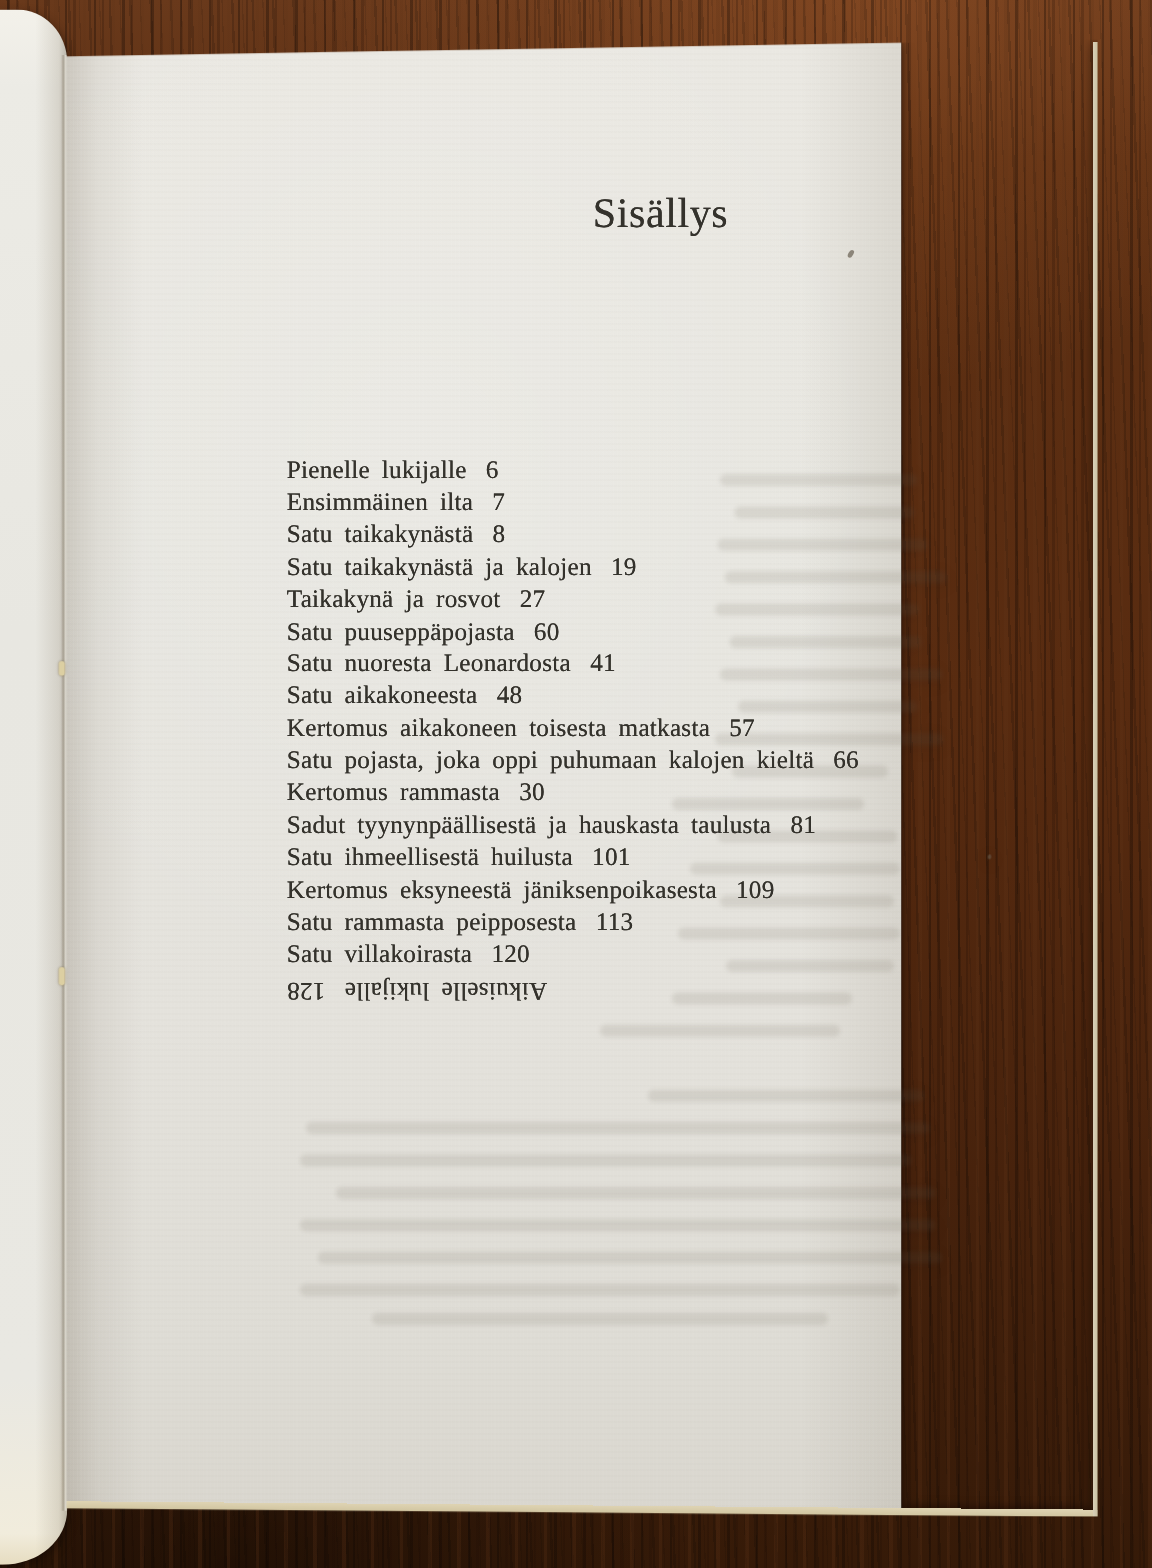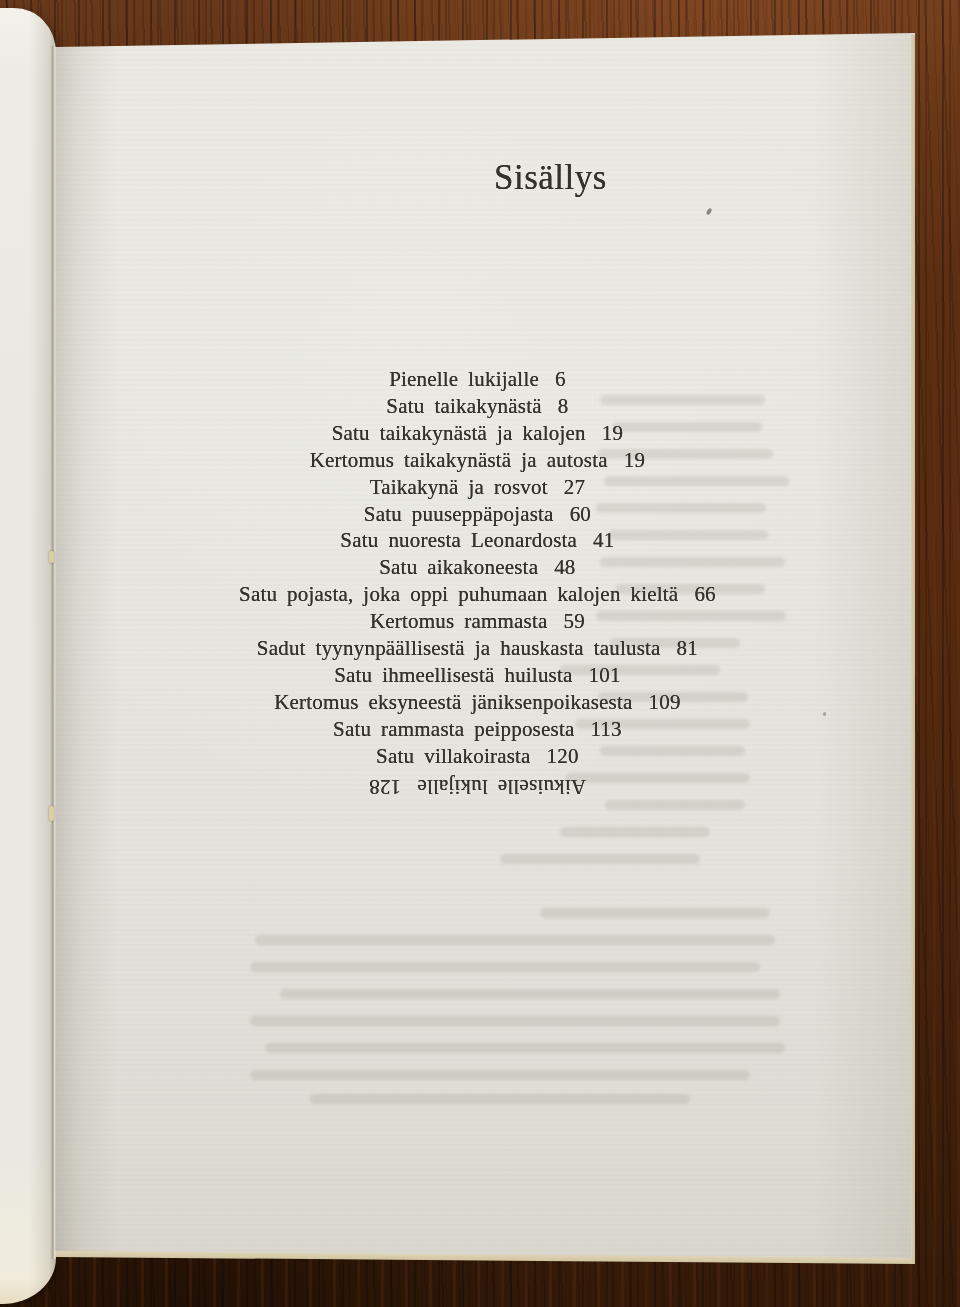--- a/index.html
+++ b/index.html
@@ -26,47 +26,46 @@
   .gutter{
     position:absolute; left:51px; top:46px; width:5px; height:1213px; z-index:3;
     background:linear-gradient(90deg, rgba(120,108,86,0) 0%, rgba(110,98,76,.38) 35%, rgba(252,250,242,.55) 72%, rgba(110,98,76,0) 100%);
   }
   .stitch{position:absolute; left:49px; width:5px; background:#dccfa2; border-radius:2px;
     box-shadow:0 0 2px rgba(100,80,40,.6); z-index:4;}
   .stitch-1{top:551px; height:12px;}
   .stitch-2{top:806px; height:15px;}
   
   .page-main{
-    position:absolute; left:55px; top:33px; width:860px; height:1233px; z-index:2;
+    position:absolute; left:55px; top:33px; width:696px; height:1233px; z-index:2;
     clip-path:polygon(0 14px, 860px 0, 860px 1231px, 0 1224px);
     background:
       radial-gradient(90% 60% at 42% 28%, rgba(255,255,255,.14), rgba(0,0,0,0) 65%),
       linear-gradient(90deg, rgba(86,72,52,.20) 0, rgba(86,72,52,.08) 26px, rgba(86,72,52,0) 64px),
       linear-gradient(90deg, rgba(0,0,0,0) 88%, rgba(96,84,62,.10) 99%),
       linear-gradient(180deg, #eae8e2 0%, var(--paper,#e7e6e0) 34%, #e4e2dc 66%, #dedcd5 88%, #d9d6ce 100%);
     filter:drop-shadow(0 3px 5px rgba(12,6,2,.55)) drop-shadow(0 -2px 3px rgba(12,6,2,.3));
-    text-align:center;
   }
   .page-shade{position:absolute; inset:0; pointer-events:none;
     background:
       repeating-linear-gradient(90deg, rgba(255,255,255,.03) 0 1px, rgba(0,0,0,0) 1px 3px),
       repeating-linear-gradient(0deg, rgba(118,110,92,.02) 0 2px, rgba(0,0,0,0) 2px 5px);}
   .edge-bottom{position:absolute; left:-3px; top:1218px; width:868px; height:7px;
     background:linear-gradient(180deg, var(--page-edge,#ded3b3), #cfc39e);
     transform:rotate(.466deg); transform-origin:left center;}
   .edge-right{position:absolute; left:856px; top:2px; width:4px; height:1229px;
     background:linear-gradient(90deg, #d8d0b8, #c9bf9f);}
   
   .title{
     position:absolute; left:439px; top:127px; margin:0;
     font:normal 35px/1 "Liberation Serif","DejaVu Serif",serif;
     letter-spacing:.5px; color:var(--ink,#34322c); text-shadow:0 0 .5px currentColor;
   }
   .toc{
-    position:absolute; left:184px; top:333px;
+    position:absolute; left:184px; top:345px;
     font:normal 21px/26.9px "Liberation Serif","DejaVu Serif",serif;
     color:var(--ink,#34322c); word-spacing:4.5px; letter-spacing:.2px;
     text-shadow:0 0 .5px currentColor;
   }
   .toc-row{white-space:nowrap;}
   .toc-row .n{margin-left:16px;}
   .toc-row.flipped{margin-top:3px;}
   .toc-row.flipped .inner{display:inline-block; transform:rotate(180deg);}
   
   .ghosts .g{position:absolute; height:10px; border-radius:5px;
@@ -110,29 +109,30 @@
         <div class="g" style="left: 195px; top: 929px; width: 510px;"></div>
         <div class="g" style="left: 225px; top: 956px; width: 500px;"></div>
         <div class="g" style="left: 195px; top: 983px; width: 530px;"></div>
         <div class="g" style="left: 210px; top: 1010px; width: 520px;"></div>
         <div class="g" style="left: 195px; top: 1037px; width: 500px;"></div>
         <div class="g" style="left: 255px; top: 1061px; width: 380px;"></div>
       </div>
     <h1 class="title">Sisällys</h1>
     <div class="toc">
         <div class="toc-row"><span class="inner"><span class="t">Pienelle lukijalle</span><span class="n">6</span></span></div>
+        <div class="toc-row"><span class="inner"><span class="t">Ensimmäinen ilta</span><span class="n">7</span></span></div>
         <div class="toc-row"><span class="inner"><span class="t">Satu taikakynästä</span><span class="n">8</span></span></div>
         <div class="toc-row"><span class="inner"><span class="t">Satu taikakynästä ja kalojen</span><span class="n">19</span></span></div>
-        <div class="toc-row"><span class="inner"><span class="t">Kertomus taikakynästä ja autosta</span><span class="n">19</span></span></div>
         <div class="toc-row"><span class="inner"><span class="t">Taikakynä ja rosvot</span><span class="n">27</span></span></div>
         <div class="toc-row"><span class="inner"><span class="t">Satu puuseppäpojasta</span><span class="n">60</span></span></div>
         <div class="toc-row"><span class="inner"><span class="t">Satu nuoresta Leonardosta</span><span class="n">41</span></span></div>
         <div class="toc-row"><span class="inner"><span class="t">Satu aikakoneesta</span><span class="n">48</span></span></div>
+        <div class="toc-row"><span class="inner"><span class="t">Kertomus aikakoneen toisesta matkasta</span><span class="n">57</span></span></div>
         <div class="toc-row"><span class="inner"><span class="t">Satu pojasta, joka oppi puhumaan kalojen kieltä</span><span class="n">66</span></span></div>
-        <div class="toc-row"><span class="inner"><span class="t">Kertomus rammasta</span><span class="n">59</span></span></div>
+        <div class="toc-row"><span class="inner"><span class="t">Kertomus rammasta</span><span class="n">30</span></span></div>
         <div class="toc-row"><span class="inner"><span class="t">Sadut tyynynpäällisestä ja hauskasta taulusta</span><span class="n">81</span></span></div>
         <div class="toc-row"><span class="inner"><span class="t">Satu ihmeellisestä huilusta</span><span class="n">101</span></span></div>
         <div class="toc-row"><span class="inner"><span class="t">Kertomus eksyneestä jäniksenpoikasesta</span><span class="n">109</span></span></div>
         <div class="toc-row"><span class="inner"><span class="t">Satu rammasta peipposesta</span><span class="n">113</span></span></div>
         <div class="toc-row"><span class="inner"><span class="t">Satu villakoirasta</span><span class="n">120</span></span></div>
         <div class="toc-row flipped"><span class="inner"><span class="t">Aikuiselle lukijalle</span><span class="n">128</span></span></div>
       </div>
     <div class="speck speck-1"></div>
     <div class="speck speck-2"></div>
     <div class="edge-bottom"></div>

